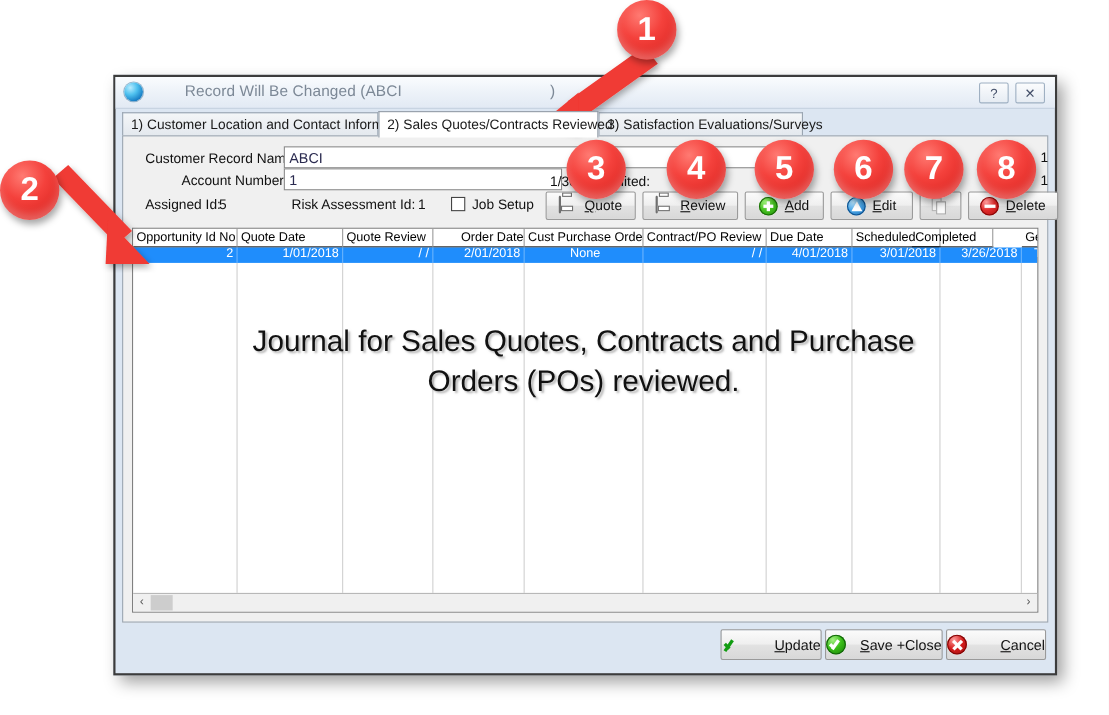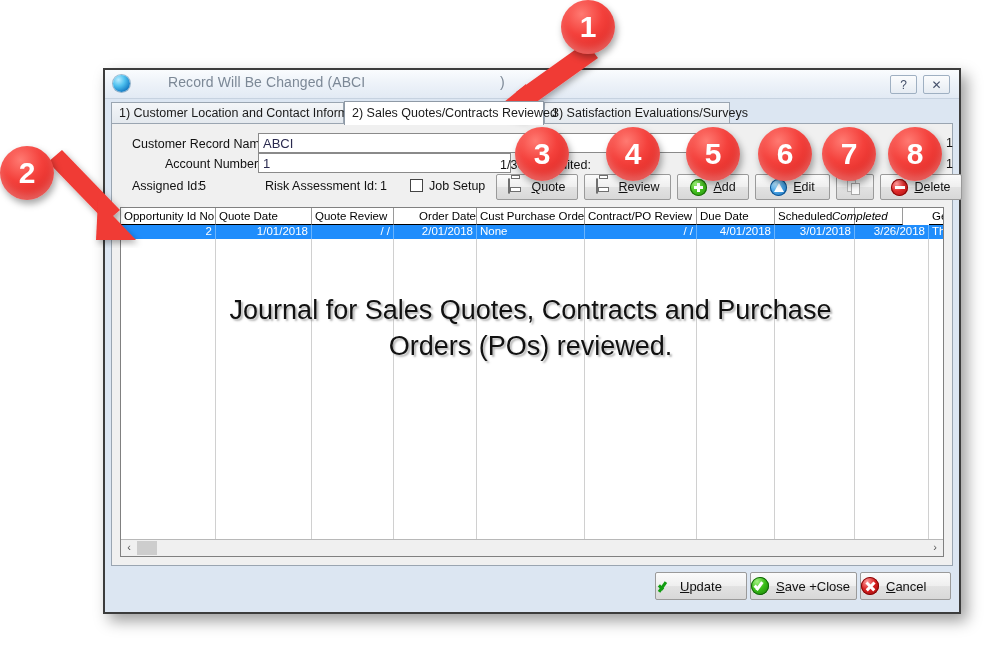--- a/index.html
+++ b/index.html
@@ -147,21 +147,21 @@
     box-sizing:border-box;white-space:nowrap;overflow:hidden;cursor:pointer;
   }
   #grid-row{position:absolute;left:0;top:17px;right:0;height:14px;background:#1f8dfc;}
   .rcell{
     position:absolute;top:0;height:14px;
     font-size:11.5px;color:#fff;line-height:13px;
     box-sizing:border-box;white-space:nowrap;overflow:hidden;
     border-right:1px solid #6ab4fd;
   }
   .rcell.r{text-align:right;padding-right:3px;}
-  .rcell.l{text-align:left;padding-left:3px;}
+  .rcell.l{text-align:center;padding-left:3px;}
   .vline{position:absolute;top:31px;bottom:17px;width:1px;background:#d0d0d0;}
   #caption{
     position:absolute;left:0;right:3px;top:84px;text-align:center;
     font-size:27px;color:#111;line-height:36px;
     text-shadow:2px 2px 2px rgba(120,120,120,.55);
     pointer-events:none;
   }
   
   #hscroll{
     position:absolute;left:0;right:0;bottom:0;height:16px;
@@ -174,21 +174,21 @@
   #sleft{left:1px;} #sright{right:1px;}
   #sthumb{position:absolute;left:16px;top:1px;width:20px;height:14px;background:#cdcdcd;cursor:pointer;}
 
   
   #footer{position:absolute;left:6px;right:6px;bottom:6px;height:38px;}
   .fbtn{
     position:absolute;top:4px;height:28px;
     background:linear-gradient(to bottom,#fbfbfb 0%,#efefef 48%,#e2e2e2 52%,#d8d8d8 100%);
     border:1px solid #9a9a9a;border-radius:2px;box-sizing:border-box;
     font-size:13px;color:#111;cursor:pointer;
-    display:flex;align-items:center;justify-content:flex-start;gap:7px;
+    display:flex;align-items:center;justify-content:space-between;gap:7px;
   }
   .fbtn u{text-decoration:underline;}
   .ico-check{width:17px;height:17px;position:relative;flex:0 0 17px;}
   .ico-check:before{
     content:"";position:absolute;left:2px;top:8px;width:6px;height:3px;
     background:#119c11;transform:rotate(45deg);
   }
   .ico-check:after{
     content:"";position:absolute;left:5px;top:3px;width:3px;height:12px;
     background:#119c11;transform:rotate(35deg);
@@ -308,21 +308,21 @@
 
       <div id="grid-head">
         <div class="hcell" style="left:0px;width:95px;">Opportunity Id No</div>
         <div class="hcell" style="left:95px;width:96px;">Quote Date</div>
         <div class="hcell" style="left:191px;width:82px;">Quote Review</div>
         <div class="hcell" style="left:273px;width:83px;text-align:right;">Order Date</div>
         <div class="hcell" style="left:356px;width:108px;">Cust Purchase Order</div>
         <div class="hcell" style="left:464px;width:112px;">Contract/PO Review</div>
         <div class="hcell" style="left:576px;width:78px;">Due Date</div>
         <div class="hcell" style="left:654px;width:80px;">Scheduled</div>
-        <div class="hcell" style="left:708px;width:74px;font-style:italic;">Completed</div>
+        <div class="hcell" style="left:708px;width:74px;">Completed</div>
         <div class="hcell" style="left:808px;width:72px;">General D</div>
       </div>
 
       <div id="grid-row">
         <div class="rcell r" style="left:0px;width:95px;">2</div>
         <div class="rcell r" style="left:95px;width:96px;">1/01/2018</div>
         <div class="rcell r" style="left:191px;width:82px;">/  /</div>
         <div class="rcell r" style="left:273px;width:83px;">2/01/2018</div>
         <div class="rcell l" style="left:356px;width:108px;">None</div>
         <div class="rcell r" style="left:464px;width:112px;">/  /</div>

